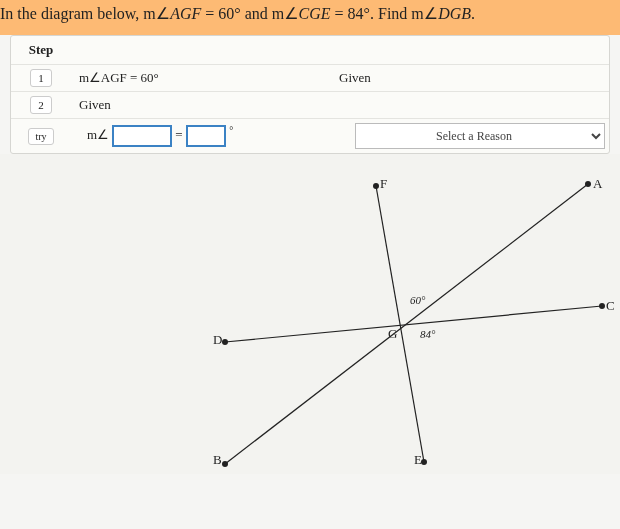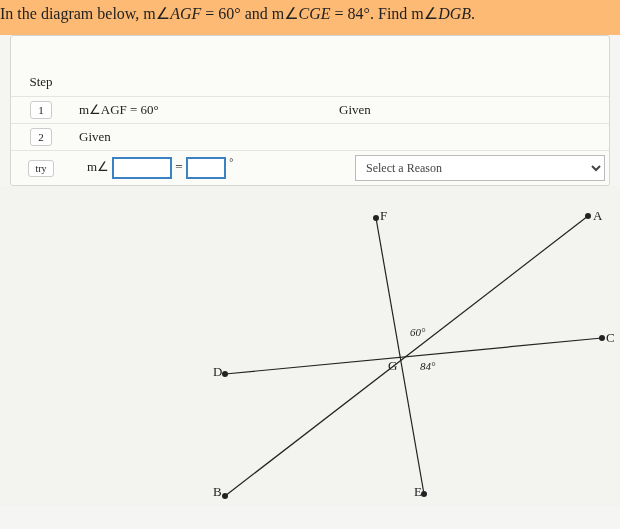--- a/index.html
+++ b/index.html
@@ -24,21 +24,21 @@
     border-radius: 3px;
     background: #fbfbf8;
     font-size: 13px;
   }
   .pt-header, .pt-row {
     display: flex;
     align-items: center;
     border-bottom: 1px solid #e4e4e0;
   }
   .pt-row:last-child { border-bottom: none; gap: 8px; }
-  .pt-header { font-weight: normal; padding: 6px 0; margin-top: 32px; }
+  .pt-header { font-weight: bold; padding: 6px 0; }
   .pt-row { padding: 4px 0; }
   .col-step { width: 60px; text-align: center; }
   .col-angle { width: 260px; padding-left: 8px; }
   .col-reason { flex: 1; padding-left: 8px; }
   .step-badge {
     display: inline-block;
     min-width: 22px;
     padding: 2px 6px;
     border: 1px solid #ccc;
     border-radius: 3px;
@@ -68,20 +68,21 @@
   .deg-sup { font-size: 10px; vertical-align: super; }
   .reason-select {
     width: 250px;
     height: 26px;
     border: 1px solid #bbb;
     background: #fff;
     font-family: inherit;
     font-size: 12px;
     padding: 0 6px;
     color: #444;
+    text-align: center;
   }
   .diagram-wrap {
     position: relative;
     width: 620px;
     height: 320px;
     background: #f3f3f0;
   }
   .diagram-wrap svg {
     position: absolute;
     inset: 0;

